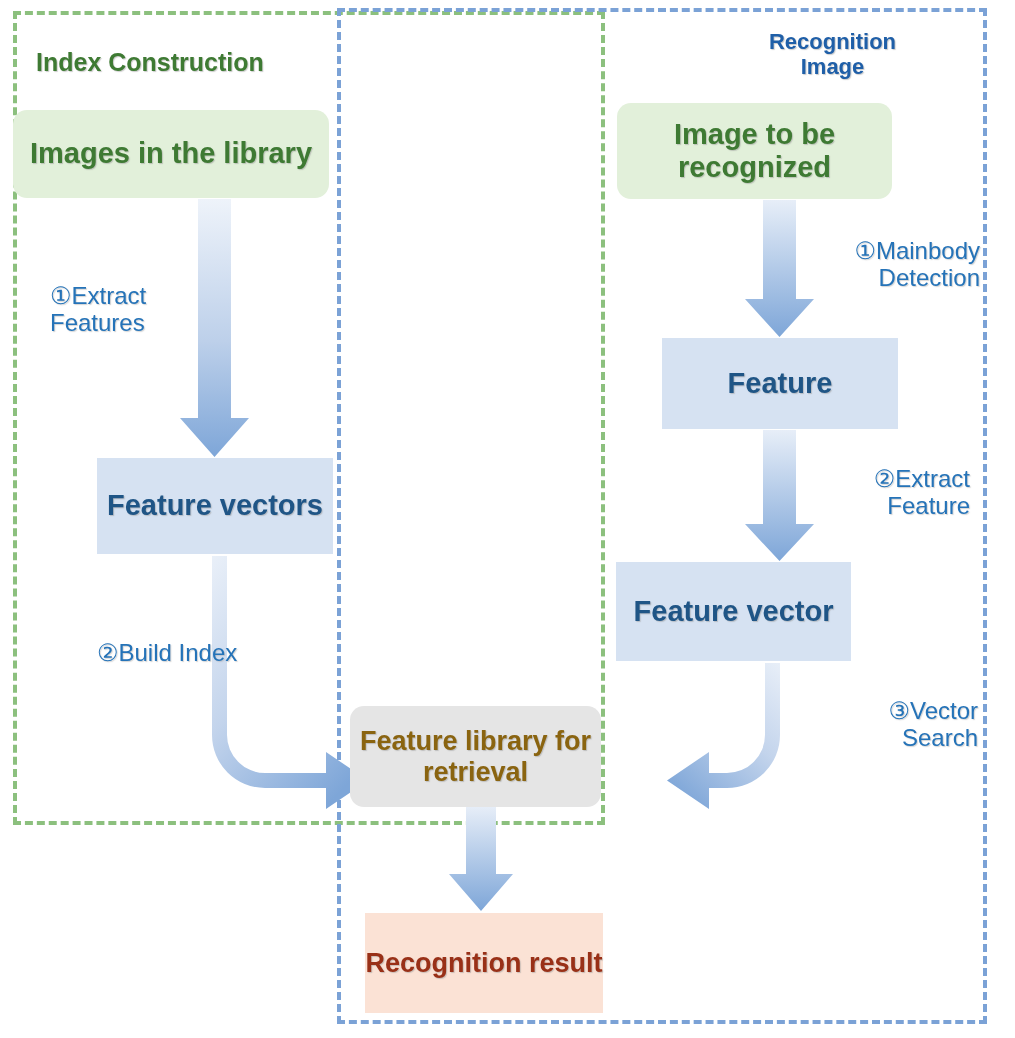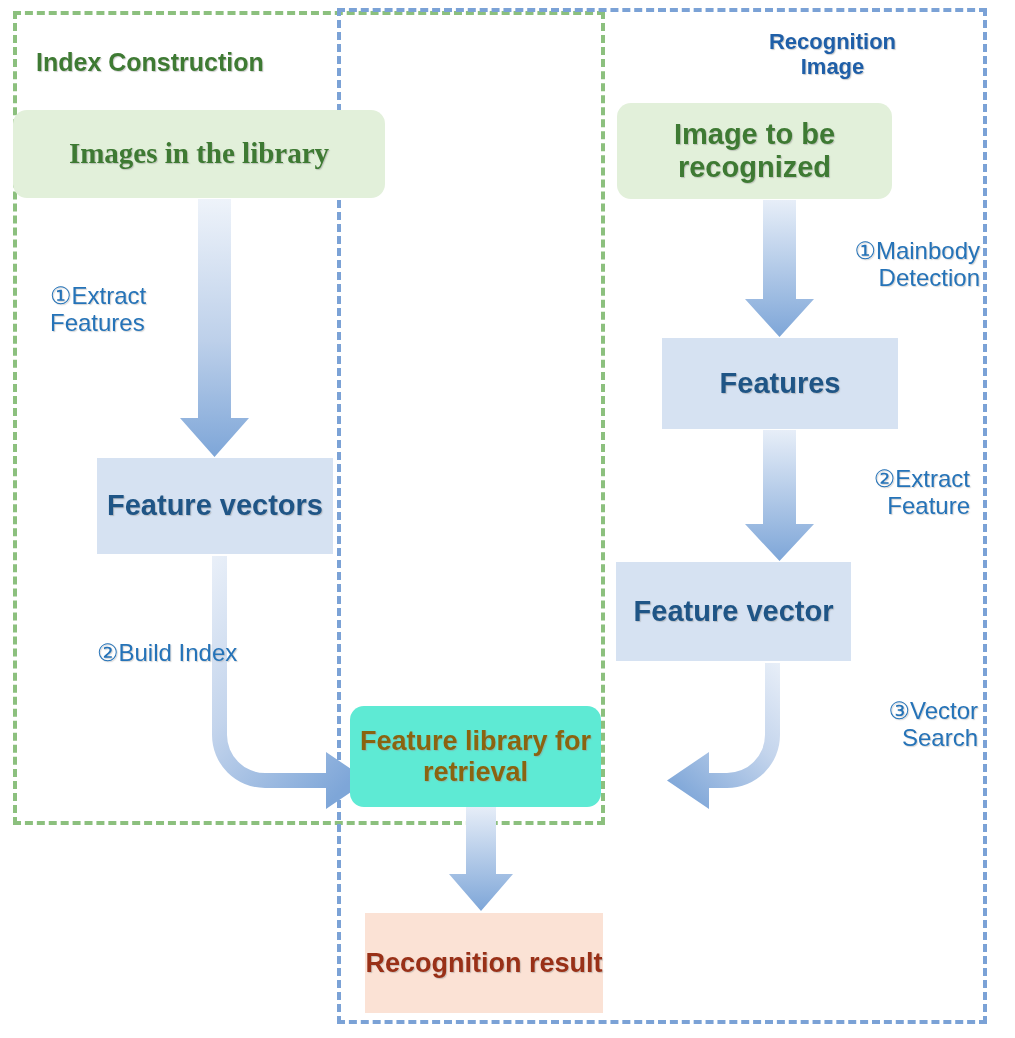--- a/index.html
+++ b/index.html
@@ -37,24 +37,24 @@
 
   
   .node{
     position:absolute;box-sizing:border-box;
     display:flex;align-items:center;justify-content:center;
     text-align:center;font-weight:bold;line-height:1.14;
     text-shadow:1px 1px 1px rgba(150,150,150,.5);
   }
   .node.green{background:#e2f0da;color:#3e7a33;border-radius:14px;}
   .node.blue{background:#d6e2f2;color:#1f5586;}
-  .node.amber{background:#5eead4;color:#8a6410;border-radius:14px;}
+  .node.amber{background:#e5e5e5;color:#8a6410;border-radius:14px;}
   .node.peach{background:#fbe2d5;color:#993017;}
 
-  #node-images-library{left:13px;top:110px;width:372px;height:88px;font-size:29px;font-family:Liberation Serif, serif;}
+  #node-images-library{left:13px;top:110px;width:316px;height:88px;font-size:29px;}
   #node-feature-vectors{left:97px;top:458px;width:236px;height:96px;font-size:29px;}
   #node-image-to-recognize{left:617px;top:103px;width:275px;height:96px;font-size:29px;}
   #node-mainbody{left:662px;top:338px;width:236px;height:91px;font-size:29px;}
   #node-feature-vector{left:616px;top:562px;width:235px;height:99px;font-size:29px;}
   #node-feature-library{left:350px;top:706px;width:251px;height:101px;font-size:27px;}
   #node-recognition-result{left:365px;top:913px;width:238px;height:100px;font-size:27px;}
 
   
   .edge-label{
     position:absolute;color:#2573b8;font-size:24px;line-height:1.12;
@@ -154,21 +154,21 @@
       <path d="M 466,806 L 496,806 L 496,874 L 513,874 L 481,911 L 449,874 L 466,874 Z" fill="url(#gradDownShort)"></path>
     </g>
   </svg>
 
   <div class="node green" id="node-images-library">Images in the library</div>
 
   <div class="node blue" id="node-feature-vectors">Feature vectors</div>
 
   <div class="node green" id="node-image-to-recognize">Image to be recognized</div>
 
-  <div class="node blue" id="node-mainbody">Features</div>
+  <div class="node blue" id="node-mainbody">Feature</div>
 
   <div class="node blue" id="node-feature-vector">Feature vector</div>
 
   <div class="node amber" id="node-feature-library">Feature library for retrieval</div>
 
   <div class="node peach" id="node-recognition-result">Recognition result</div>
 
   <div class="edge-label" id="label-extract-features">①Extract Features</div>
 
   <div class="edge-label" id="label-build-index">②Build Index</div>

